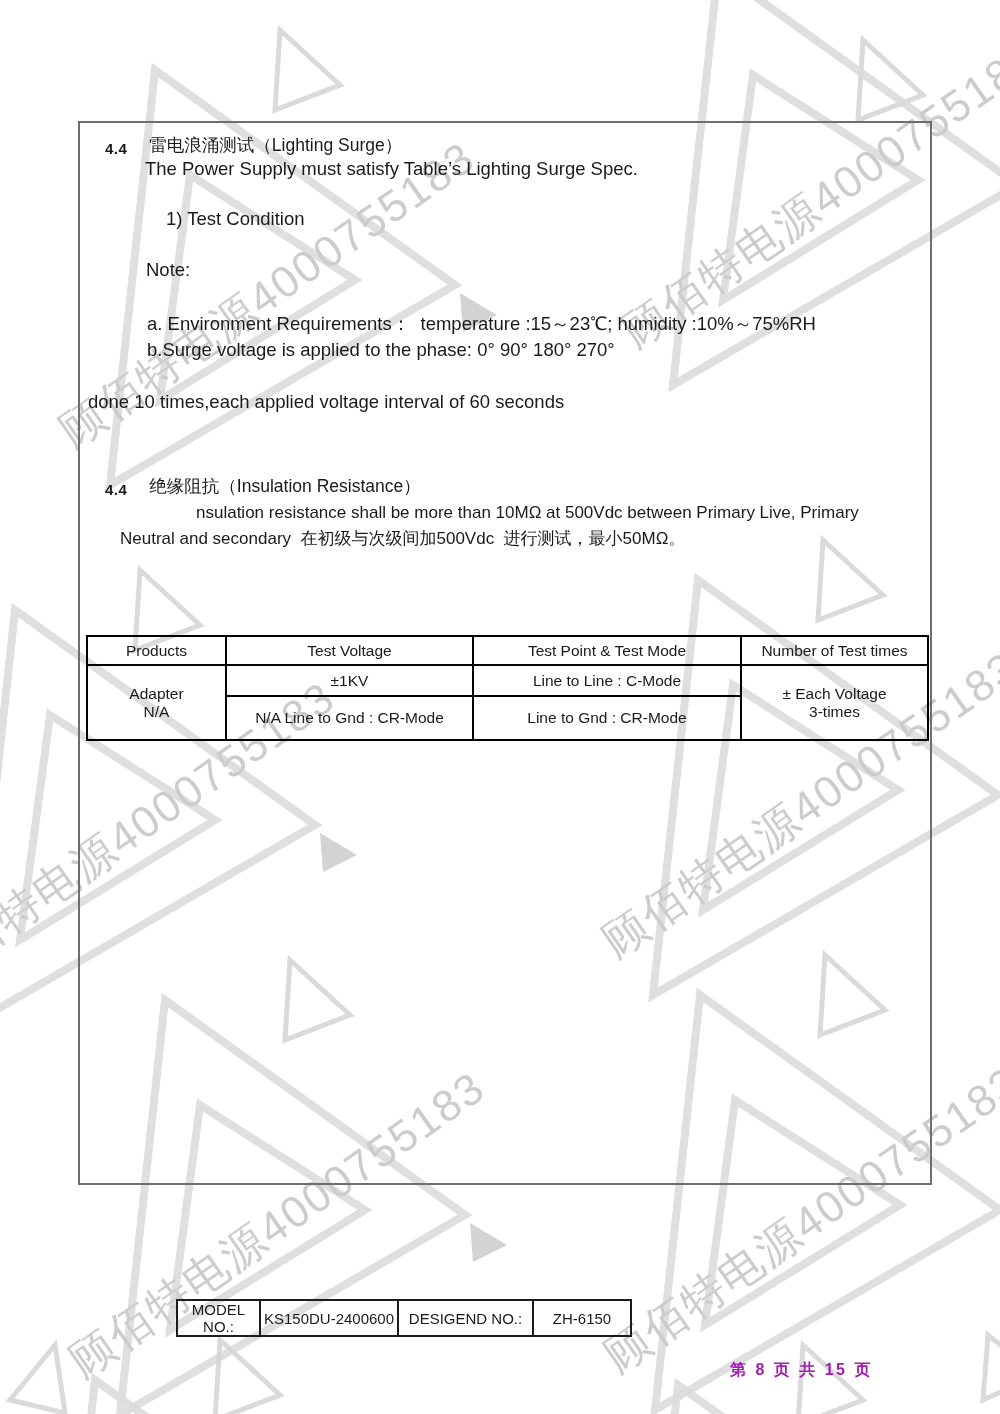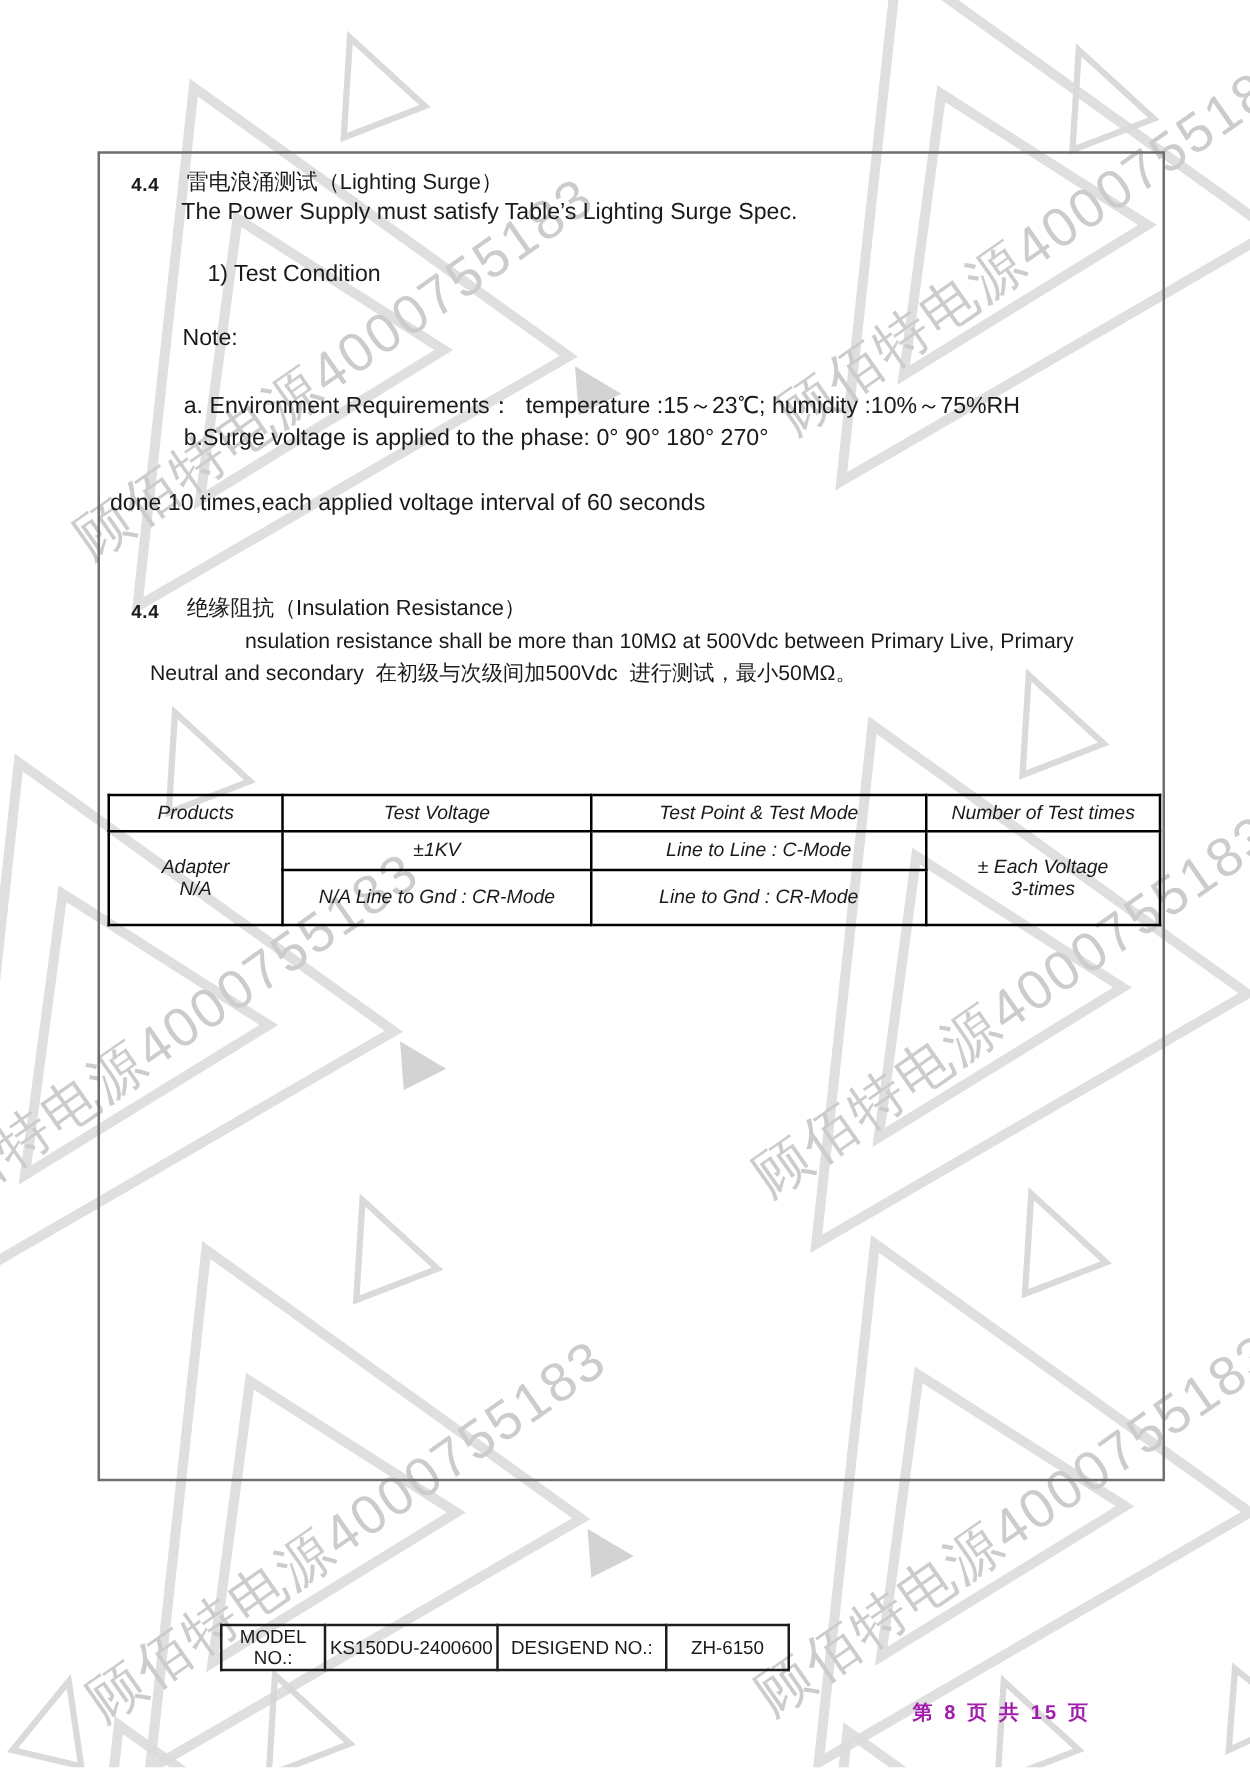--- a/index.html
+++ b/index.html
@@ -39,21 +39,21 @@
   .sec-title{font-size:17.5px;margin-left:22px;}
   .small-line{font-size:17px;}
   
   table.spec{
     position:absolute;left:86px;top:635px;width:841px;
     border-collapse:collapse;table-layout:fixed;
     font-size:15.5px;color:var(--ink);
   }
   table.spec th, table.spec td{
     border:2px solid var(--tbl);text-align:center;vertical-align:middle;
-    font-weight:normal;padding:0 2px;font-style:italic;
+    font-weight:normal;padding:0 2px;
   }
   table.spec th{height:29px;}
   table.spec td{height:31px;}
   
   table.footer-tbl{
     position:absolute;left:176px;top:1299px;width:454px;height:22px;
     border-collapse:collapse;table-layout:fixed;font-size:15px;color:var(--ink);
   }
   table.footer-tbl td{border:2px solid #1c1c1c;text-align:center;vertical-align:middle;padding:0 2px;}
   .page-num{

